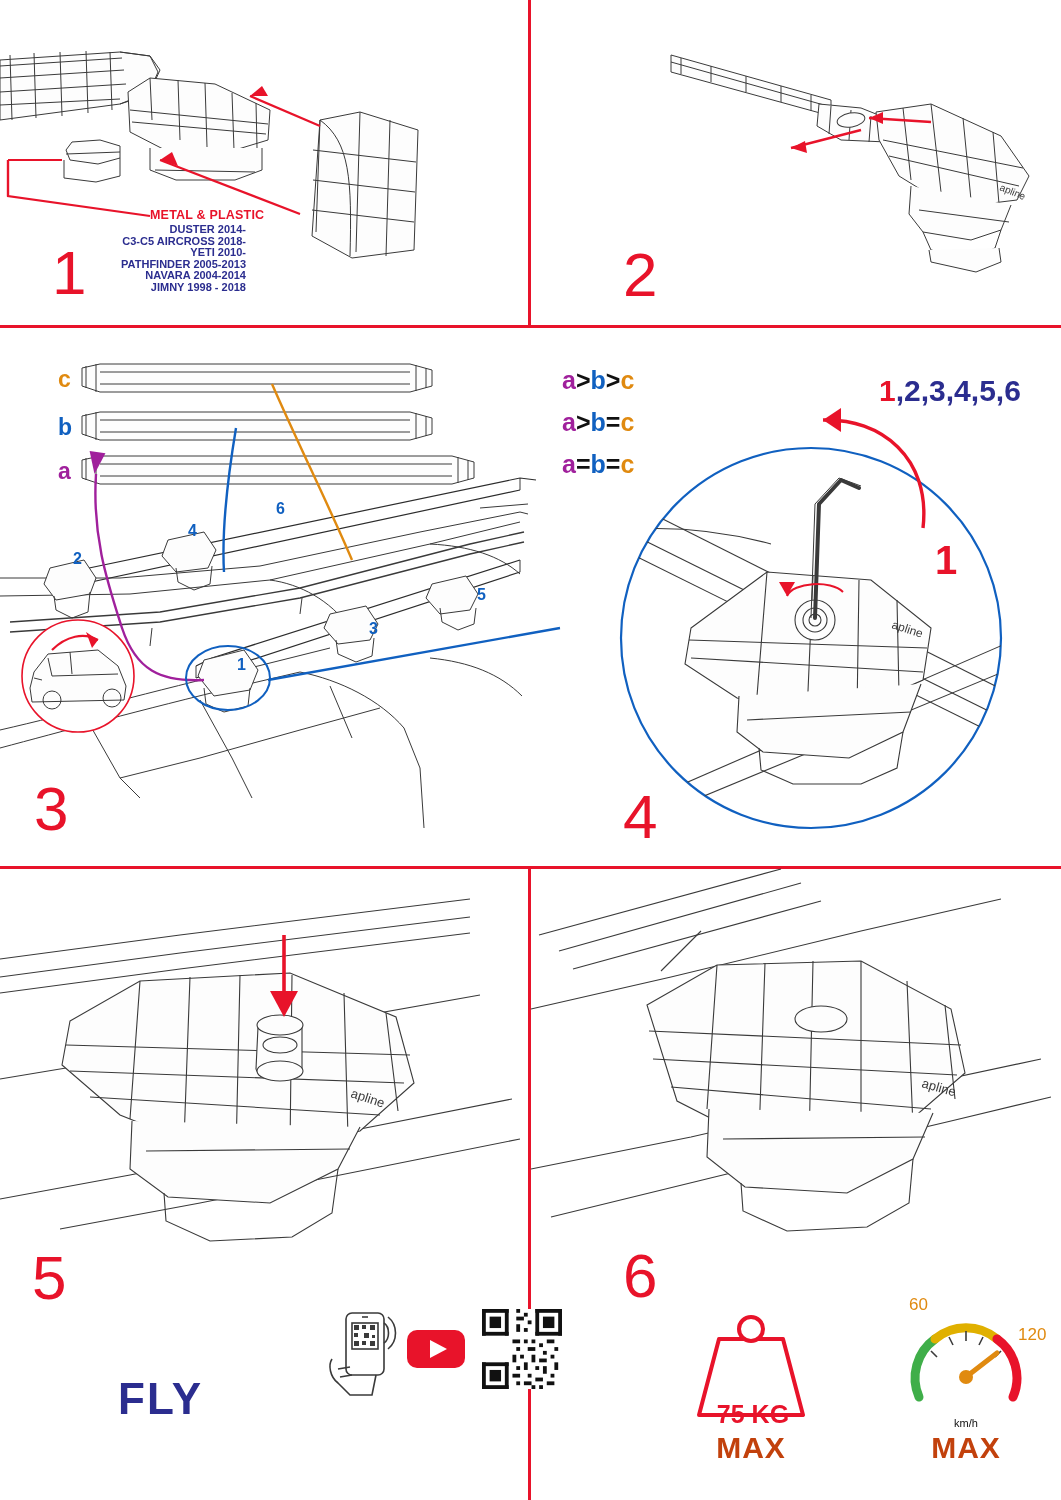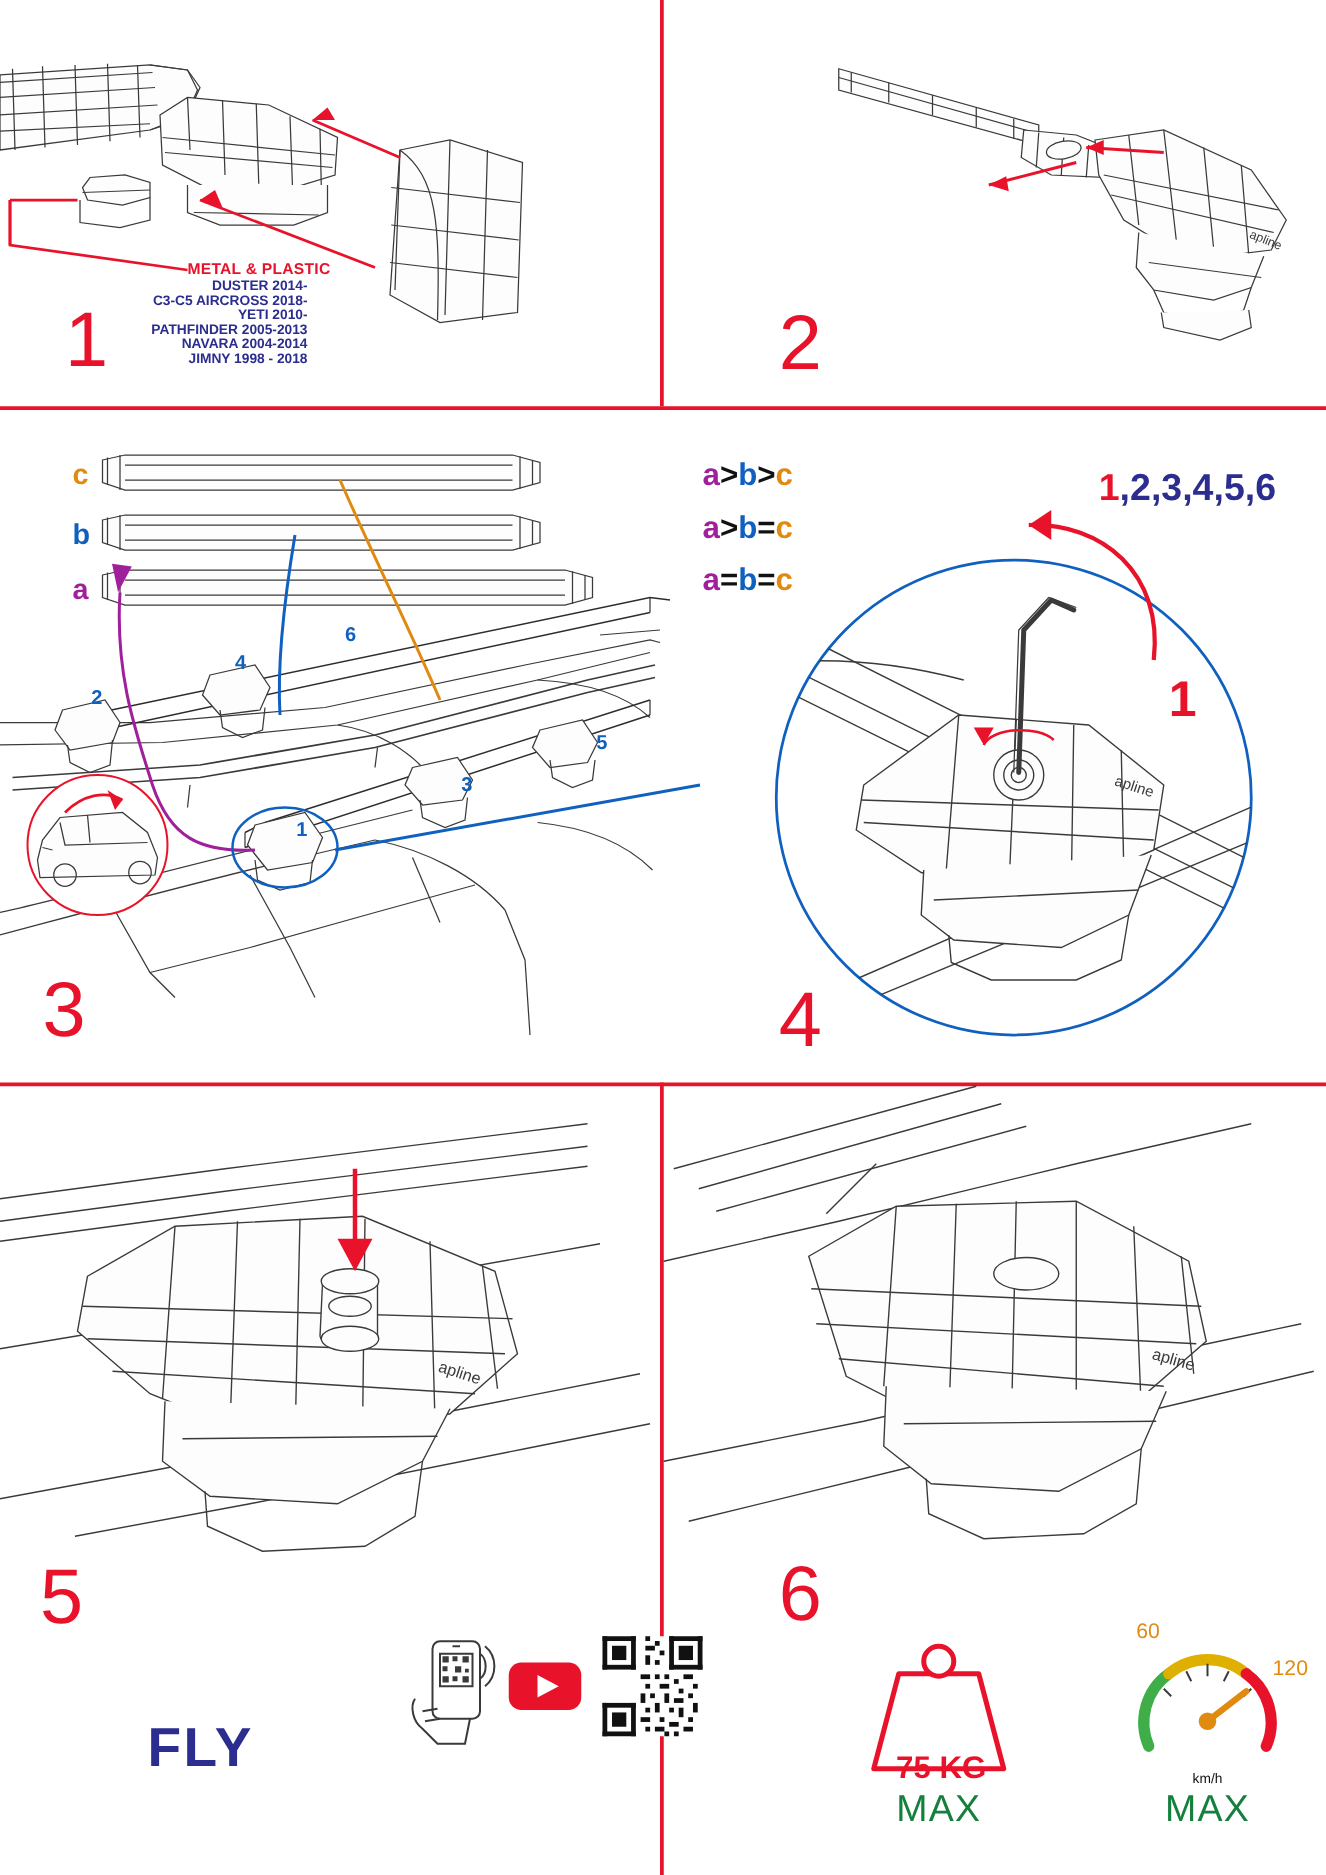--- a/index.html
+++ b/index.html
@@ -20,21 +20,21 @@
   .eq-b{color:#1060c0;}
   .eq-c{color:#e08a10;}
   .eq-sym{color:#111;}
   .seq{position:absolute;font-size:30px;font-weight:bold;}
   .circnum{position:absolute;font-size:16px;font-weight:bold;color:#1060c0;}
   .bignum1{position:absolute;font-size:40px;font-weight:bold;color:#e8132a;}
   
   .fly{position:absolute;font-size:44px;font-weight:bold;color:#2b2d8f;letter-spacing:2px;text-align:center;}
   .brandline{position:absolute;font-size:26px;font-weight:bold;color:#2b2d8f;}
   .brandline .red{color:#e8132a;}
-  .maxtxt{position:absolute;font-size:30px;color:#15803d;font-weight:400;letter-spacing:1px;}
+  .maxtxt{position:absolute;font-size:30px;color:#c2410c;font-weight:700;letter-spacing:1px;}
   .kgtxt{position:absolute;font-size:25px;font-weight:bold;color:#e8132a;}
   .kmh{position:absolute;font-size:11px;color:#111;}
   .spd{position:absolute;font-size:17px;color:#e08a10;}
   .qr{position:absolute;}
   svg{display:block;overflow:visible;}
 </style>
 </head>
 <body>
 
 <div class="page">

